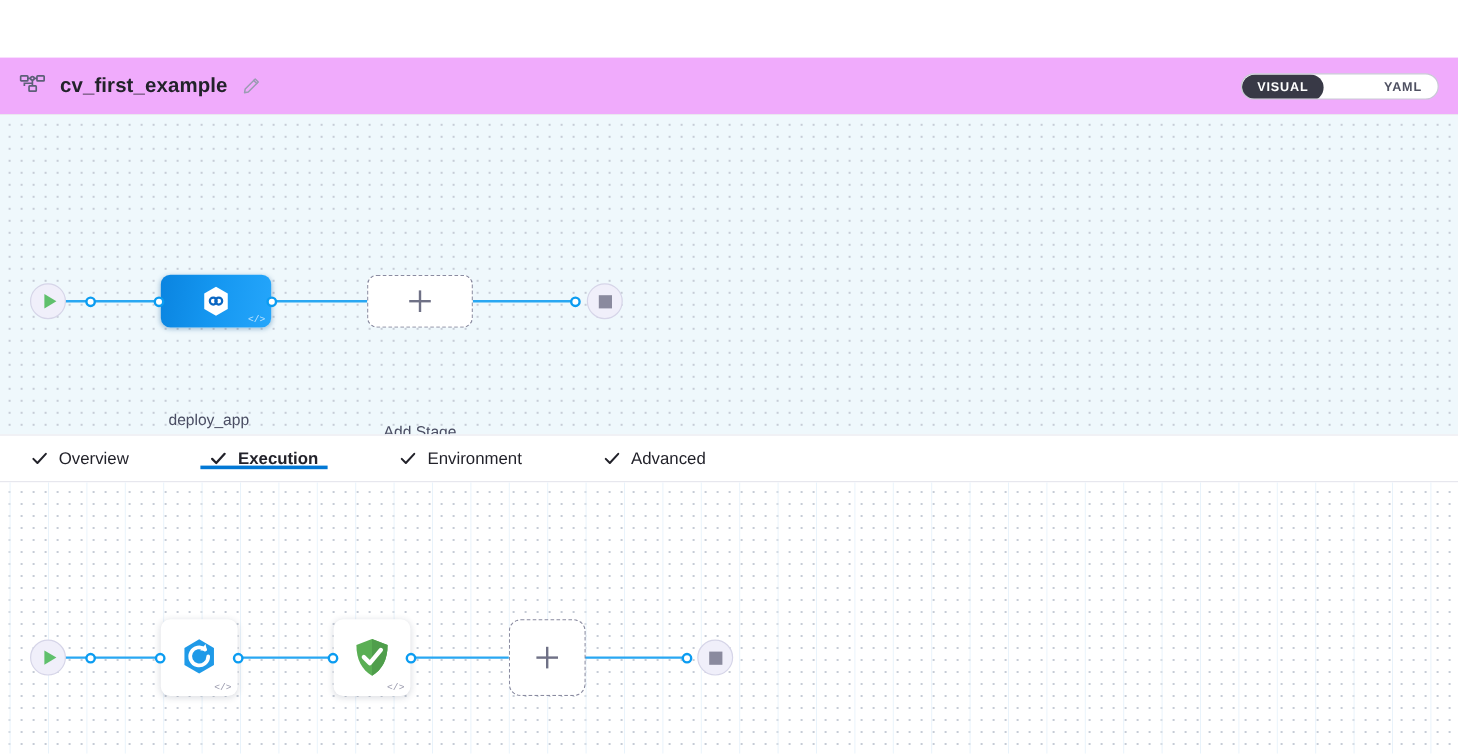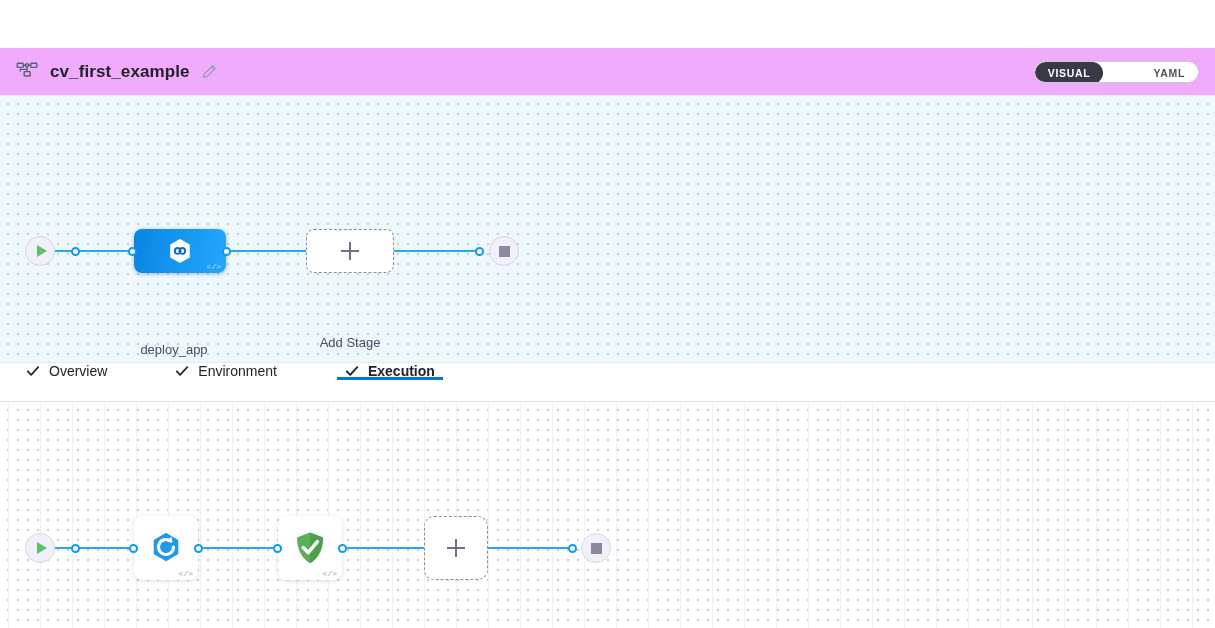--- a/index.html
+++ b/index.html
@@ -143,21 +143,21 @@
     text-align: center; line-height: 21px;
     white-space: pre-line;
   }
 
   
   .tabbar {
     height: 40px;
     background: #ffffff;
     border-top: 1px solid #e8e8ef;
     border-bottom: 1px solid #e2e2ea;
-    display: flex; align-items: flex-start;
+    display: flex; align-items: center;
     padding-left: 18px;
     position: relative;
   }
   .tab {
     display: flex; align-items: center; gap: 9px;
     padding: 0 8px; margin-right: 52px;
     font-size: 14px; color: #22222a;
     cursor: pointer; position: relative;
   }
   .tab.active { font-weight: bold; }
@@ -229,54 +229,62 @@
     <span class="port" style="left:-6px; top:17.5px;"></span>
     <span class="port" style="left:88px; top:17.5px;"></span>
   </div>
   <div class="node-label" style="left:94px; top:243px; width:160px;text-align:center;">deploy_app</div>
 
   <div class="node" style="left:306px; top:133px;">
     <div class="add-box add-stage-box">
       <span class="plus"></span>
     </div>
   </div>
-  <div class="node-label" style="left:270px; top:236px; width:160px;">Add Stage</div>
+  <div class="node-label" style="left:270px; top:253px; width:160px;">Add Stage</div>
 
   <div class="node" style="left:475px; top:140px;">
     <span class="port" style="left:0px; top:10.5px;"></span>
     <div class="terminal" style="margin-left:14px;">
       <span class="stop-sq"></span>
     </div>
   </div>
 </div>
 
 <div class="tabbar">
   <div class="tab">
     <span class="check">
       <svg viewBox="0 0 14 14" width="14" height="14" fill="none" stroke="#22222a" stroke-width="1.7" stroke-linecap="round" stroke-linejoin="round">
           <path d="M1.8 7.4 L5.2 10.8 L12.2 3.2"></path>
         </svg>
     </span>
     <span>Overview</span>
   </div>
+  <div class="tab active">
+    <span class="check">
+      <svg viewBox="0 0 14 14" width="14" height="14" fill="none" stroke="#22222a" stroke-width="1.9" stroke-linecap="round" stroke-linejoin="round">
+          <path d="M1.8 7.4 L5.2 10.8 L12.2 3.2"></path>
+        </svg>
+    </span>
+    <span>Execution</span>
+  </div>
   <div class="tab">
     <span class="check">
       <svg viewBox="0 0 14 14" width="14" height="14" fill="none" stroke="#22222a" stroke-width="1.7" stroke-linecap="round" stroke-linejoin="round">
           <path d="M1.8 7.4 L5.2 10.8 L12.2 3.2"></path>
         </svg>
     </span>
     <span>Environment</span>
   </div>
-  <div class="tab active">
+  <div class="tab">
     <span class="check">
-      <svg viewBox="0 0 14 14" width="14" height="14" fill="none" stroke="#22222a" stroke-width="1.9" stroke-linecap="round" stroke-linejoin="round">
+      <svg viewBox="0 0 14 14" width="14" height="14" fill="none" stroke="#22222a" stroke-width="1.7" stroke-linecap="round" stroke-linejoin="round">
           <path d="M1.8 7.4 L5.2 10.8 L12.2 3.2"></path>
         </svg>
     </span>
-    <span>Execution</span>
+    <span>Advanced</span>
   </div>
 </div>
 
 <div class="canvas canvas-steps">
   <svg class="edge-svg">
     <line x1="50" y1="146" x2="136" y2="146" stroke="#29a7f2" stroke-width="2"></line>
     <line x1="199" y1="146" x2="280" y2="146" stroke="#29a7f2" stroke-width="2"></line>
     <line x1="343" y1="146" x2="424" y2="146" stroke="#29a7f2" stroke-width="2"></line>
     <line x1="487" y1="146" x2="574" y2="146" stroke="#29a7f2" stroke-width="2"></line>
   </svg>

